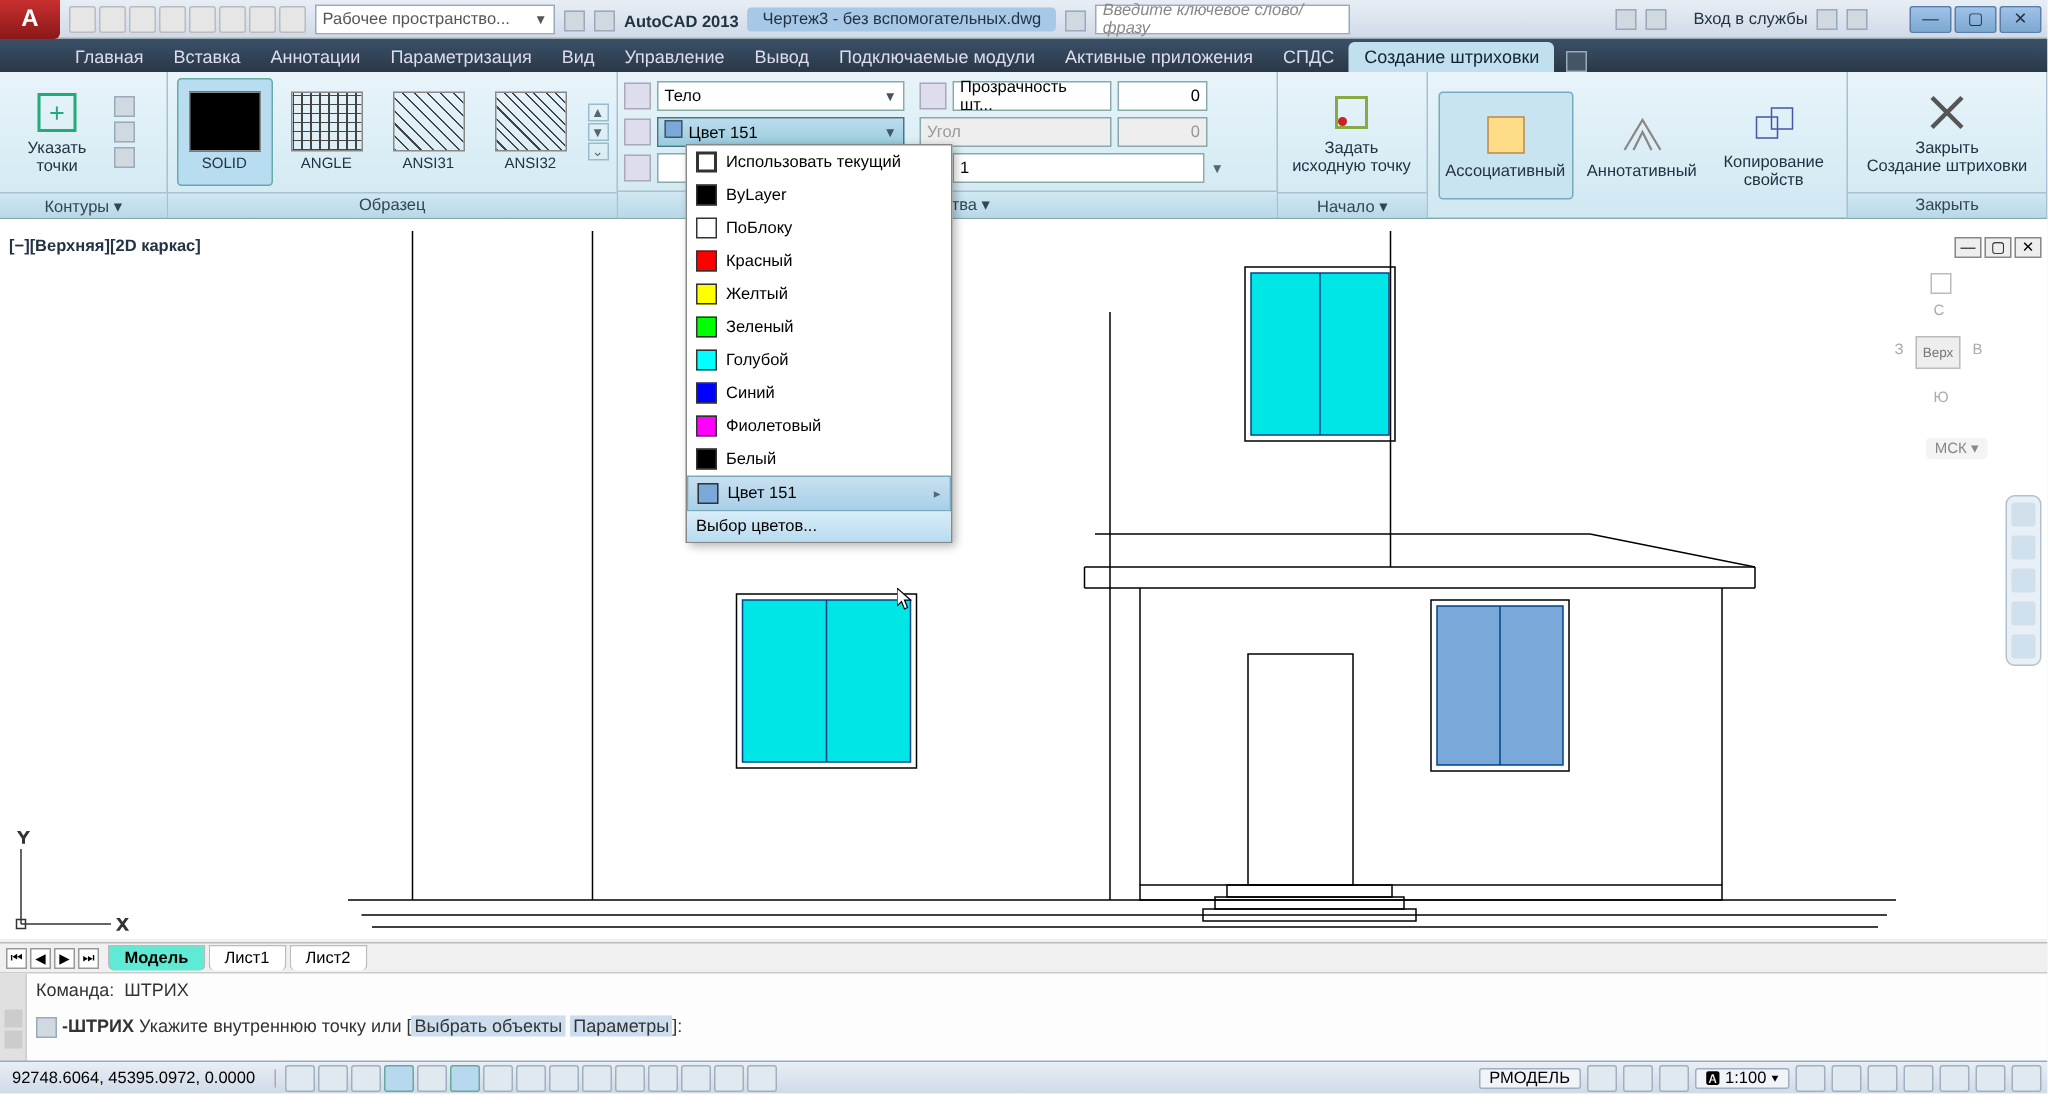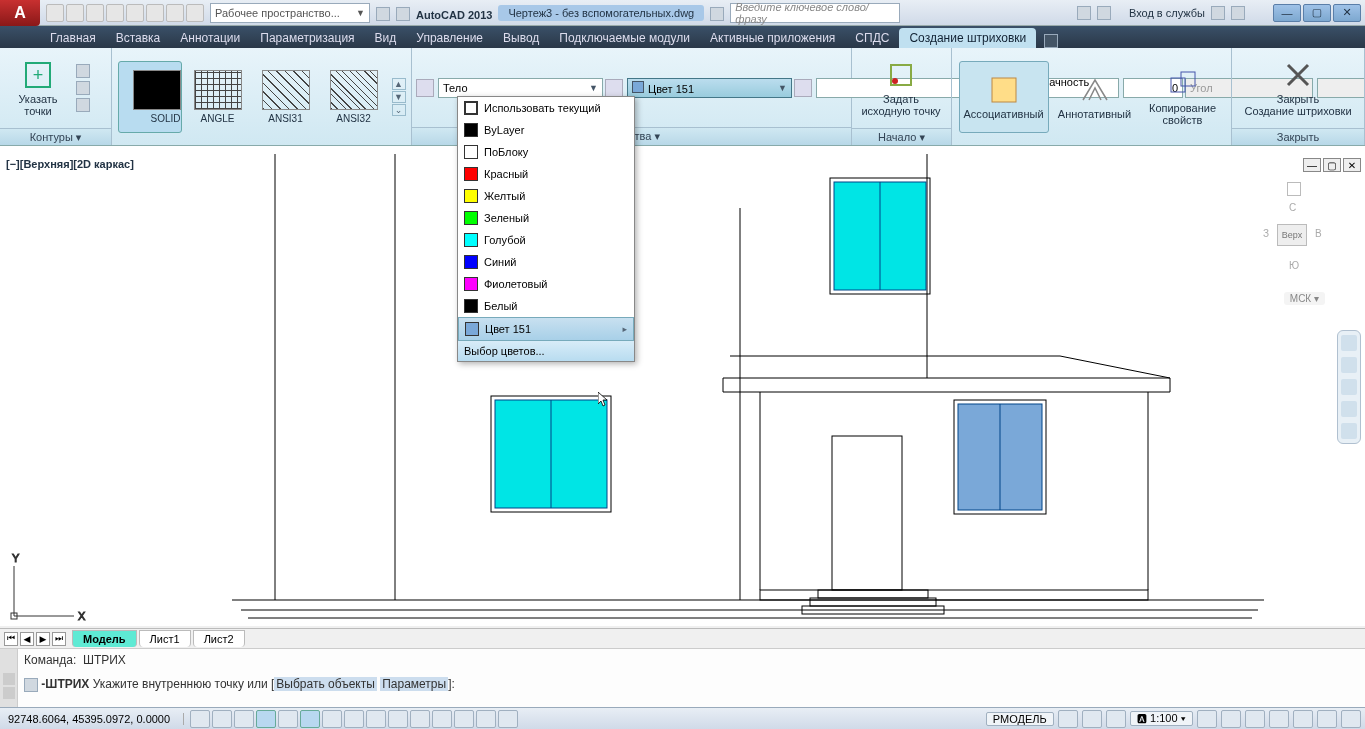--- a/index.html
+++ b/index.html
@@ -28,24 +28,24 @@
 
 .ribbon { height: 98px; background: linear-gradient(#e8f4fa,#d0e8f2); border-bottom: 1px solid #8aa; display: flex; }
 .panel { border-right: 1px solid #a8c0d0; display: flex; flex-direction: column; }
 .panel-body { flex: 1; display: flex; align-items: center; padding: 4px; gap: 4px; }
 .panel-title { height: 18px; background: linear-gradient(#d0e8f2,#b8d8e8); text-align: center; font-size: 11px; color: #345; display: flex; align-items: center; justify-content: center; border-top: 1px solid #a8c0d0; }
 
 .big-btn { display: flex; flex-direction: column; align-items: center; justify-content: center; width: 68px; height: 72px; border: 1px solid transparent; border-radius: 3px; padding: 2px; font-size: 11px; text-align: center; color: #234; }
 .big-btn .icon { width: 32px; height: 32px; margin-bottom: 2px; }
 
 .pattern-cell { width: 64px; height: 72px; display: flex; flex-direction: column; align-items: center; justify-content: center; font-size: 10px; color: #234; }
-.pattern-cell.selected { background: #b8dcf0; border: 1px solid #6aa; border-radius: 3px; align-items: flex-end; }
+.pattern-cell.selected { background: #b8dcf0; border: 1px solid #6aa; border-radius: 3px; }
 .swatch { width: 48px; height: 40px; background: #fff; border: 1px solid #888; margin-bottom: 3px; }
 
-.prop-col { display: flex; flex-direction: row; gap: 2px; }
+.prop-col { display: flex; flex-direction: column; gap: 2px; }
 .prop-row { display: flex; align-items: center; gap: 4px; height: 22px; }
 .prop-label-icon { width: 18px; height: 18px; background: #dde; border: 1px solid #aab; }
 .prop-combo { height: 20px; background: #fff; border: 1px solid #8aa; font-size: 11px; padding: 0 4px; display: flex; align-items: center; justify-content: space-between; }
 .prop-combo .arrow { color: #456; font-size: 9px; }
 .prop-input { height: 20px; background: #fff; border: 1px solid #8aa; font-size: 11px; padding: 0 4px; text-align: right; display:flex;align-items:center;justify-content:flex-end; }
 .prop-input.disabled { background: #eee; color: #999; }
 
 .color-combo { width: 165px; background: linear-gradient(#bde,#9cd); border: 1px solid #478; }
 .color-sw { width: 12px; height: 12px; border: 1px solid #456; display: inline-block; margin-right: 4px; }
 
@@ -197,20 +197,21 @@
       <div class="pattern-cell">
         <div class="swatch" style="background:repeating-linear-gradient(45deg,#444 0 1px,transparent 1px 4px,#444 4px 5px,transparent 5px 10px);"></div>
         <span>ANSI32</span>
       </div>
       <div style="display:flex;flex-direction:column;gap:1px;margin-left:2px;">
         <span style="font-size:9px;color:#567;border:1px solid #9bc;width:14px;text-align:center;">▲</span>
         <span style="font-size:9px;color:#567;border:1px solid #9bc;width:14px;text-align:center;">▼</span>
         <span style="font-size:9px;color:#567;border:1px solid #9bc;width:14px;text-align:center;">⌄</span>
       </div>
     </div>
+    <div class="panel-title">Образец</div>
   </div>
 
   <div class="panel" style="width:440px;">
     <div class="panel-body">
       <div class="prop-col">
         <div class="prop-row">
           <div class="prop-label-icon"></div>
           <div class="prop-combo" style="width:165px;">
             <span>Тело</span>
               <span class="arrow">▼</span>

